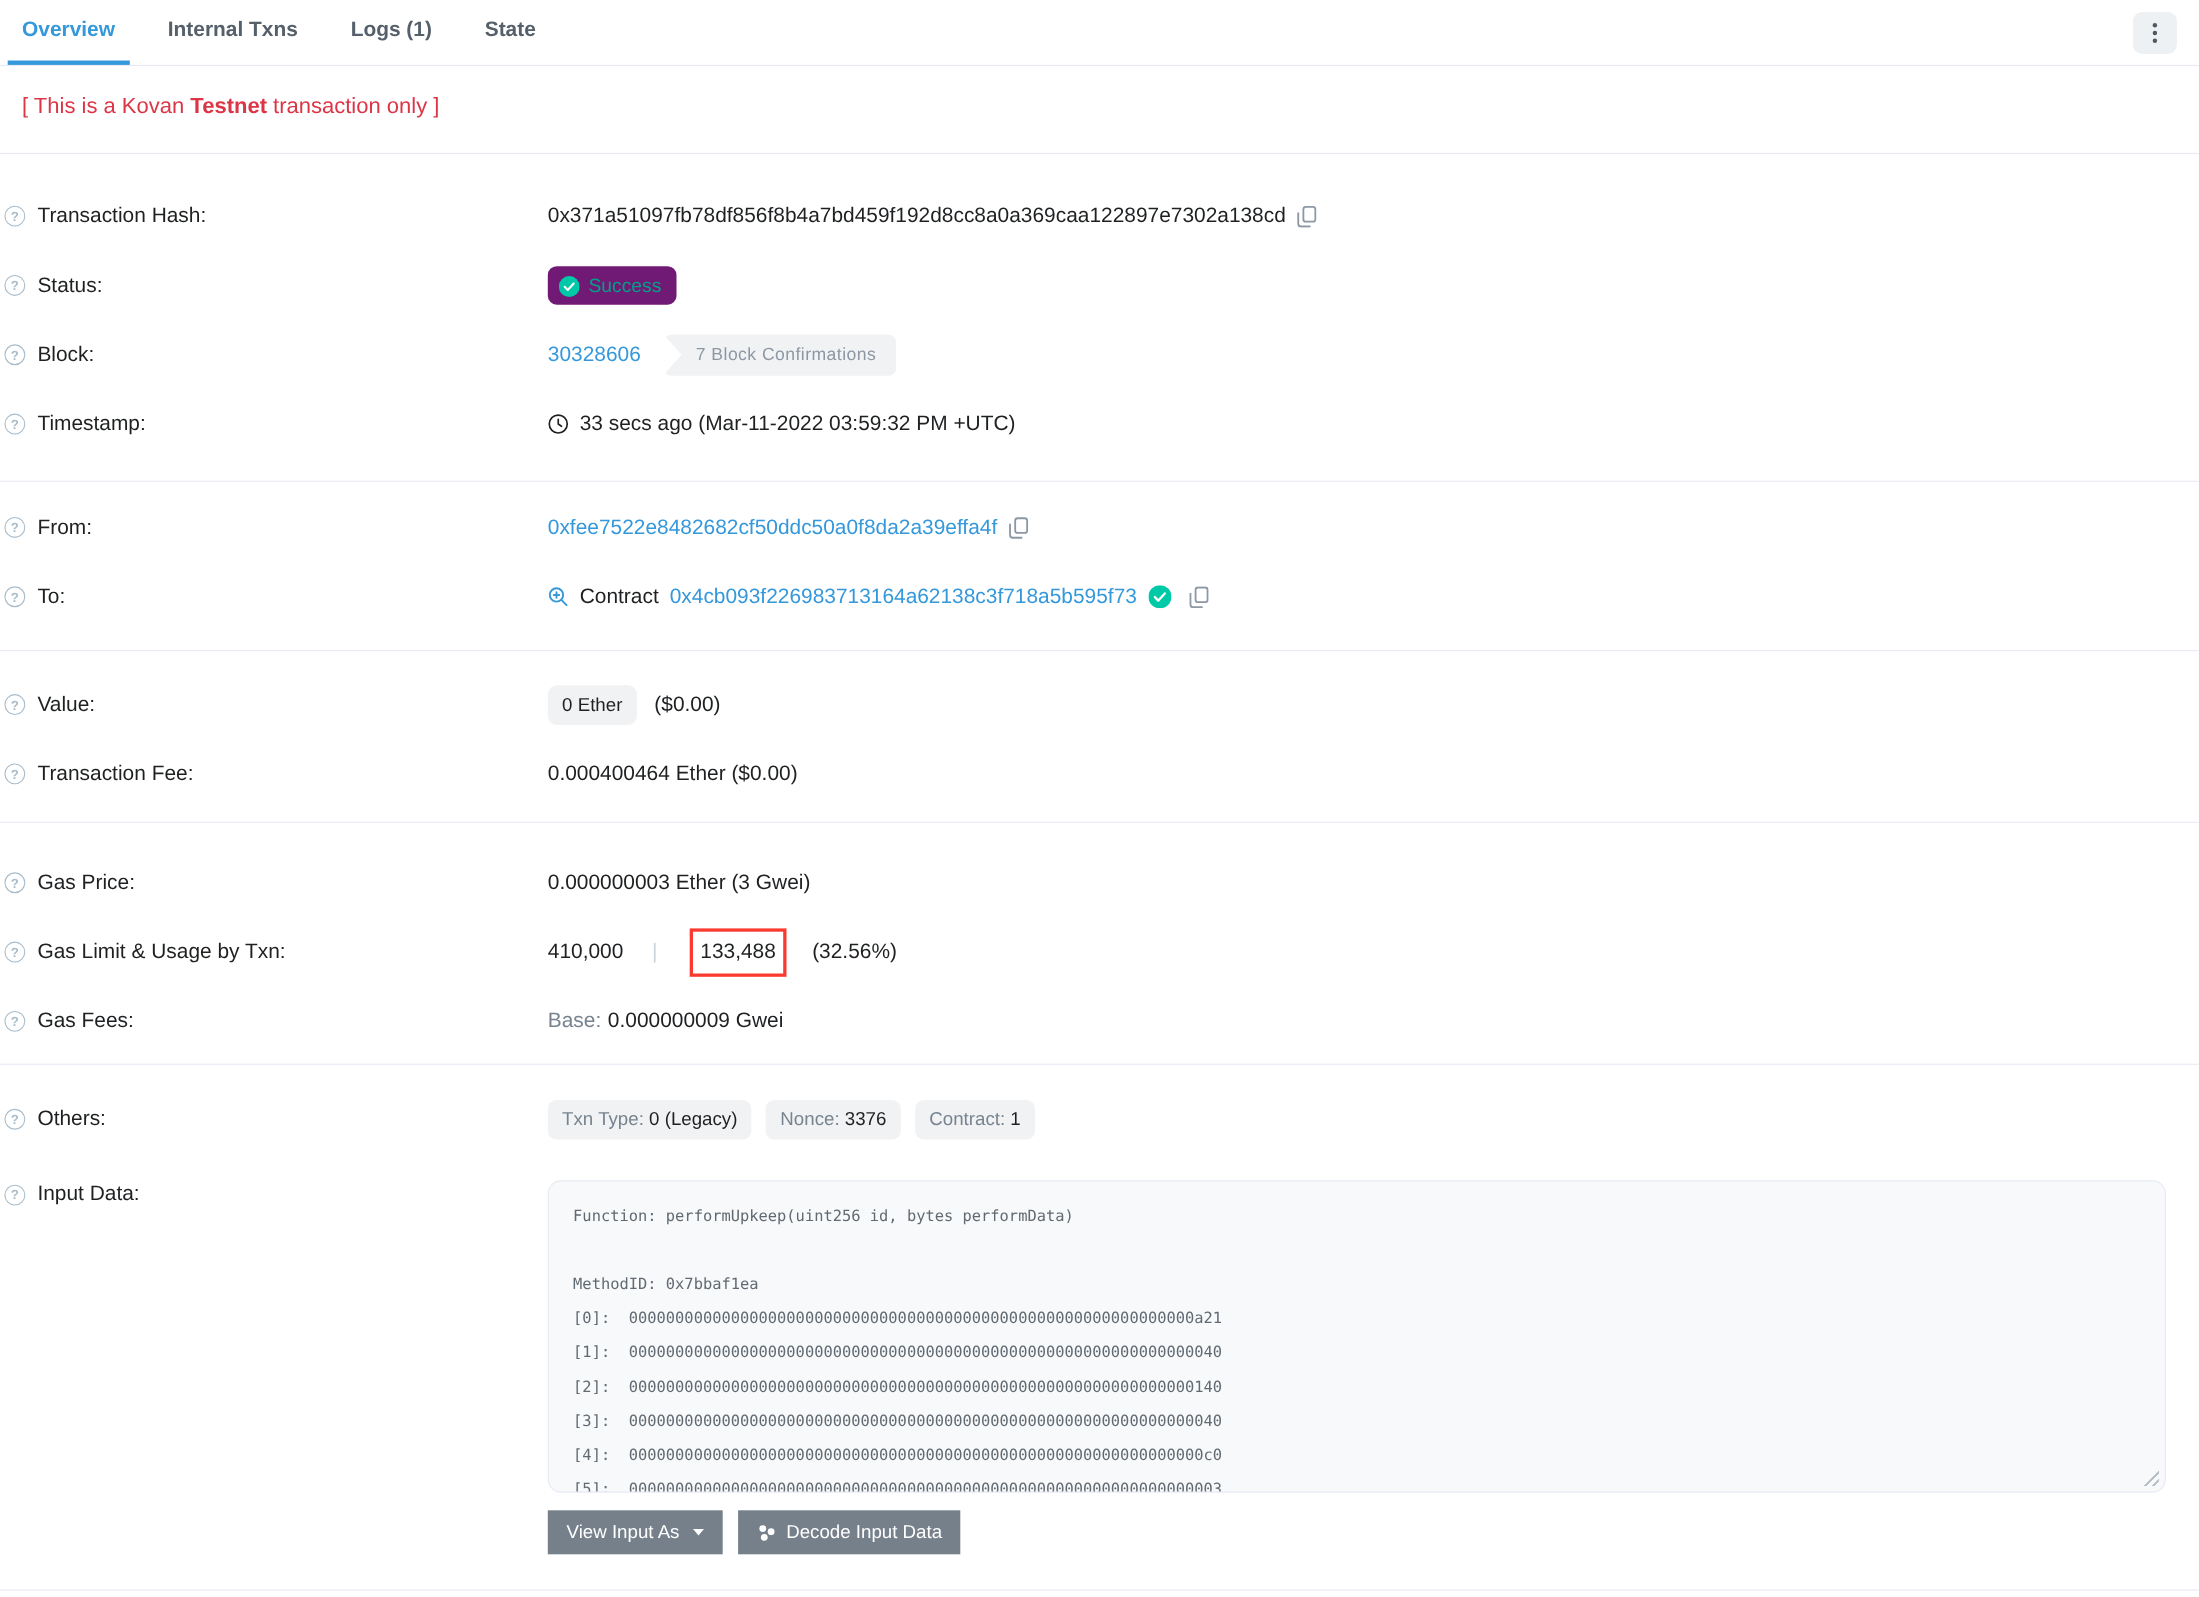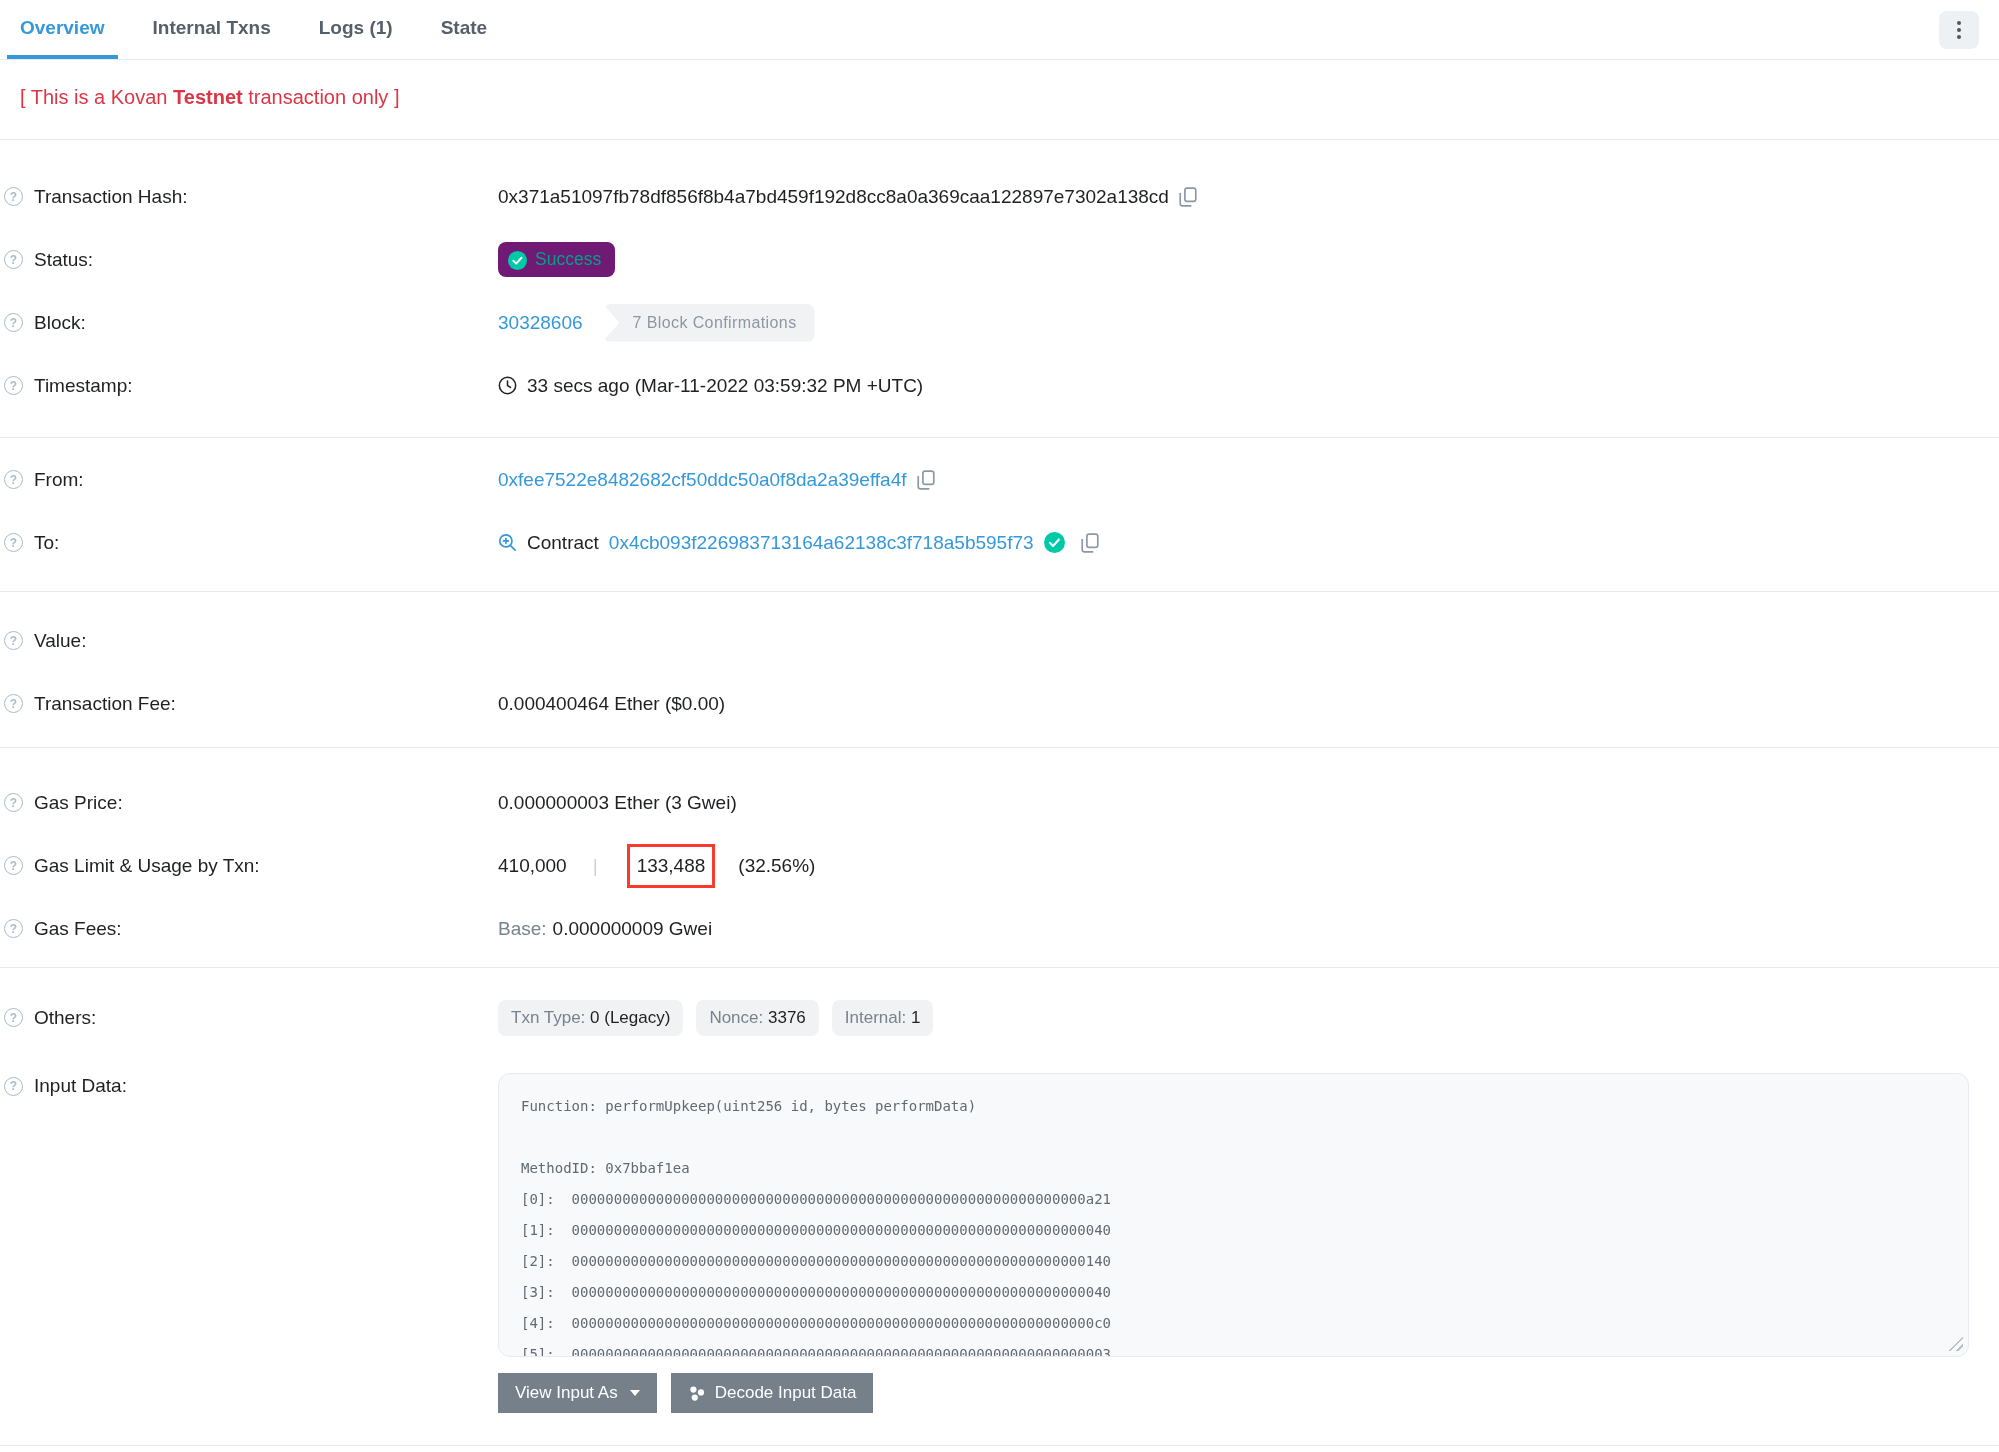--- a/index.html
+++ b/index.html
@@ -201,20 +201,24 @@
     </div>
   </div>
 
   <div class="section sec-c">
 
     <div class="row">
       <div class="row-label">
         <span class="q-icon"></span>
         <span>Value:</span>
       </div>
+      <div class="row-value">
+        <span class="pill">0 Ether</span>
+        <span style="margin-left:6px">($0.00)</span>
+      </div>
     </div>
 
     <div class="row">
       <div class="row-label">
         <span class="q-icon"></span>
         <span>Transaction Fee:</span>
       </div>
       <div class="row-value">
         <span>0.000400464 Ether ($0.00)</span>
       </div>
@@ -261,21 +265,21 @@
   <div class="section sec-e">
 
     <div class="row">
       <div class="row-label">
         <span class="q-icon"></span>
         <span>Others:</span>
       </div>
       <div class="row-value others-badges">
         <span class="pill"><span class="k">Txn Type: </span><span>0 (Legacy)</span></span>
         <span class="pill"><span class="k">Nonce: </span><span>3376</span></span>
-        <span class="pill"><span class="k">Internal: </span><span>1</span></span>
+        <span class="pill"><span class="k">Contract: </span><span>1</span></span>
       </div>
     </div>
 
     <div class="row top">
       <div class="row-label">
         <span class="q-icon"></span>
         <span>Input Data:</span>
       </div>
       <div class="row-value">
         <div class="input-box">

